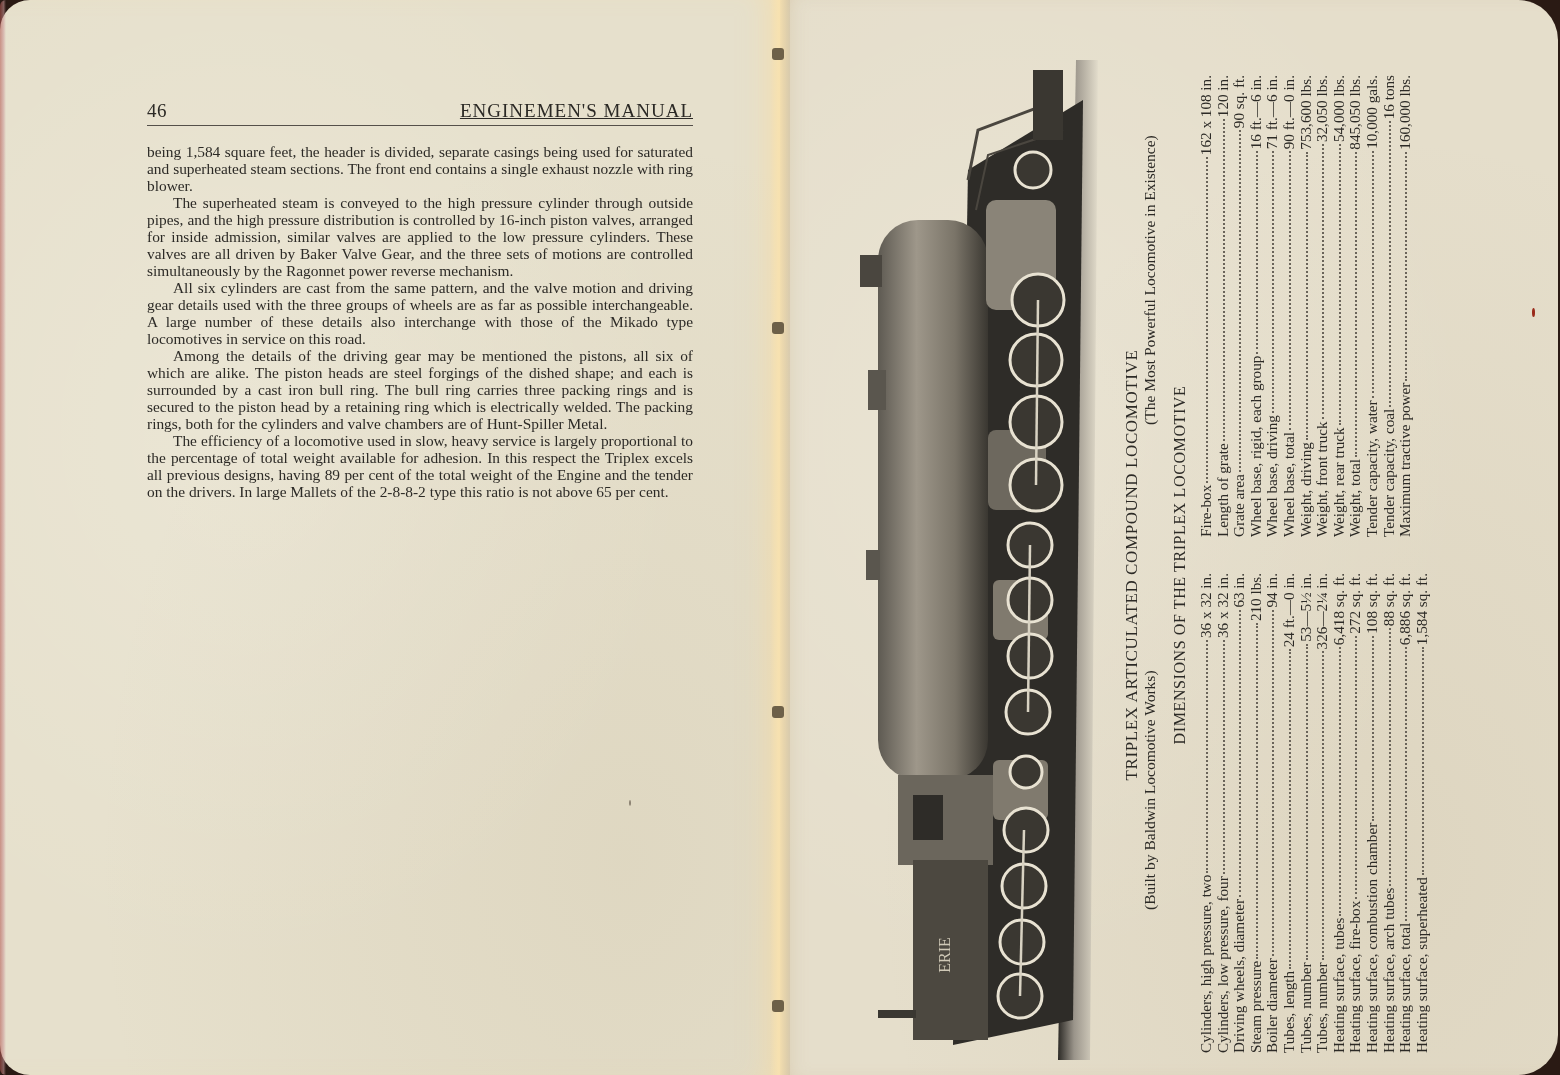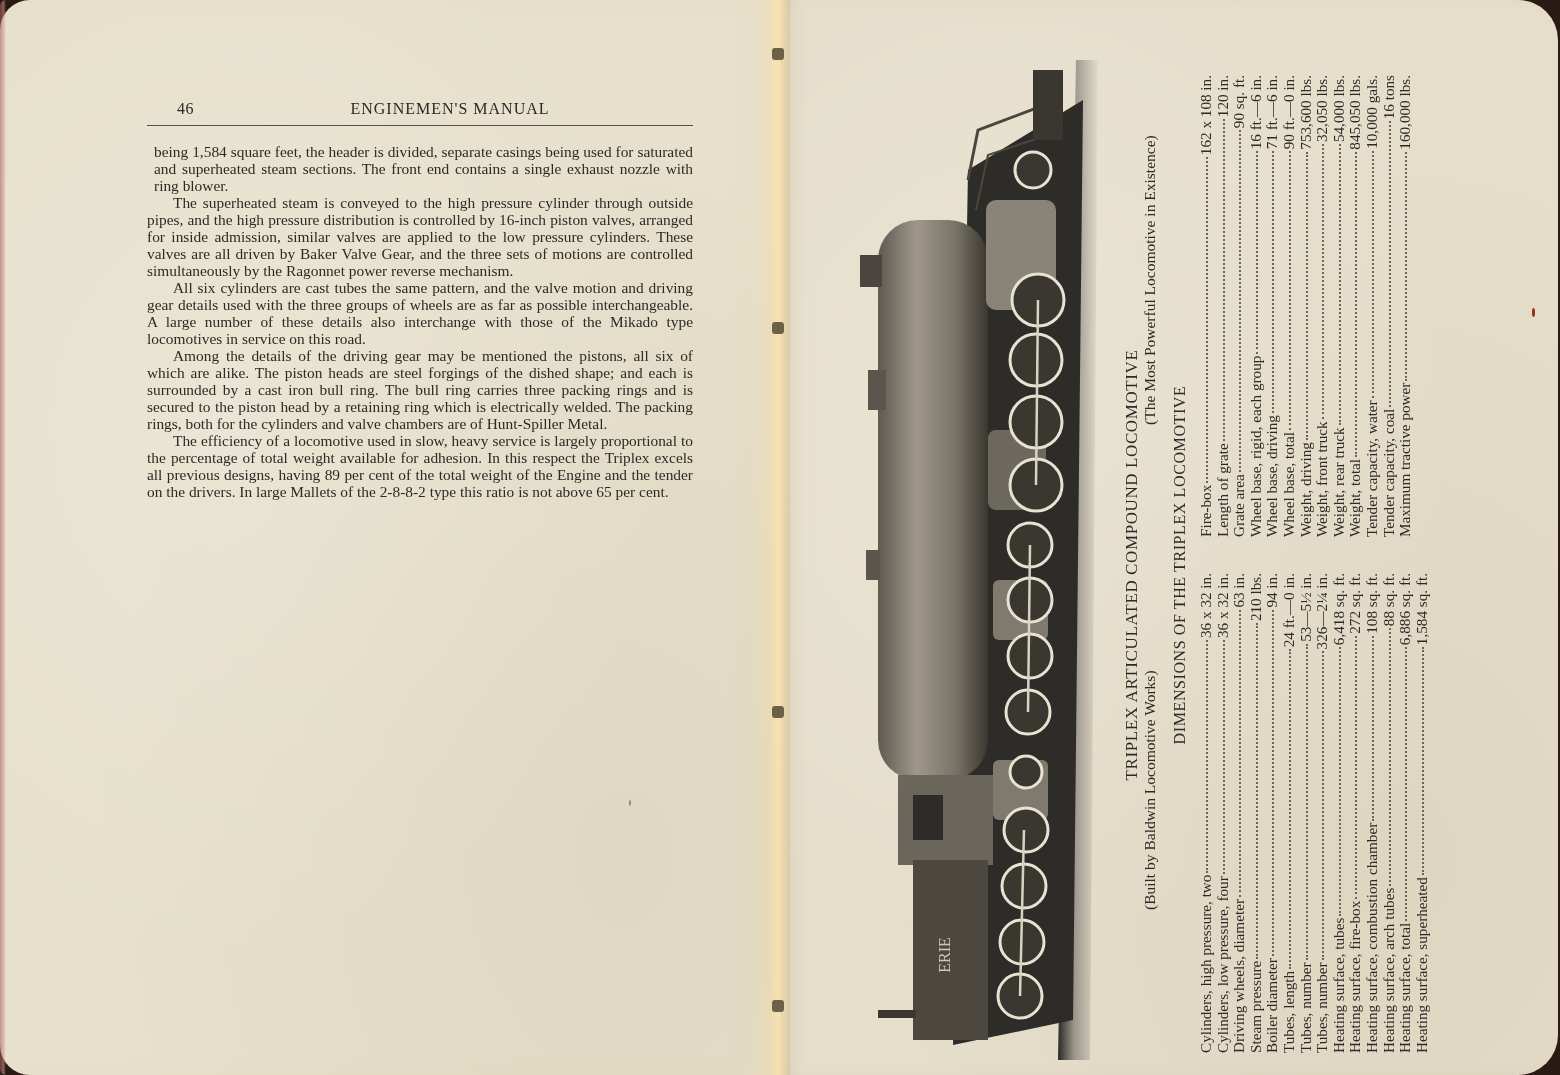--- a/index.html
+++ b/index.html
@@ -41,35 +41,35 @@
     background: linear-gradient(90deg, rgba(255,235,190,0.0), rgba(248,226,176,0.9) 45%, rgba(200,180,140,0.35) 100%);
   }
   .stitch {
     position: absolute; width: 12px; height: 12px; border-radius: 3px;
     background: #6d6048; left: 772px;
   }
 
   
   .running-head {
     position: absolute; left: 147px; top: 100px; width: 546px; height: 22px;
-    font-size: 16px; letter-spacing: 0.5px; margin-left: 30px;
+    font-size: 19px; letter-spacing: 0.5px;
   }
   .running-head .folio { position: absolute; left: 0; top: 0; }
-  .running-head .title { position: absolute; left: 0; right: 0; top: 0; text-align: center; letter-spacing: 1px; }
+  .running-head .title { position: absolute; left: 0; right: 0; top: 0; text-align: right; letter-spacing: 1px; text-decoration: underline; }
   .head-rule {
     position: absolute; left: 147px; top: 125px; width: 546px; height: 0;
     border-top: 1.5px solid #55504a;
   }
   .body-text {
     position: absolute; left: 147px; top: 143px; width: 546px;
     font-size: 15.4px; line-height: 17px; text-align: justify;
     color: #2c2a26;
   }
   .body-text p { margin: 0; text-indent: 26px; }
-  .body-text p.cont { text-indent: 0; margin-left: 7px; }
+  .body-text p.cont { text-indent: 0; }
 
   
   .locomotive {
     position: absolute; left: 858px; top: 60px; width: 240px; height: 1000px;
   }
   .rot-block {
     position: absolute;
     left: 1120px; top: 1075px;
     width: 1020px; height: 300px;
     transform-origin: 0 0;
@@ -112,21 +112,21 @@
   <div class="page page-left">
     <div class="running-head">
       <span class="folio">46</span>
       <span class="title">ENGINEMEN'S MANUAL</span>
     </div>
     <div class="head-rule"></div>
 
     <div class="body-text">
       <p class="cont">being 1,584 square feet, the header is divided, separate casings being used for saturated and superheated steam sections. The front end contains a single exhaust nozzle with ring blower.</p>
       <p>The superheated steam is conveyed to the high pressure cylinder through outside pipes, and the high pressure distribution is controlled by 16-inch piston valves, arranged for inside admission, similar valves are applied to the low pressure cylinders. These valves are all driven by Baker Valve Gear, and the three sets of motions are controlled simultaneously by the Ragonnet power reverse mechanism.</p>
-      <p>All six cylinders are cast tubes the same pattern, and the valve motion and driving gear details used with the three groups of wheels are as far as possible interchangeable. A large number of these details also interchange with those of the Mikado type locomotives in service on this road.</p>
+      <p>All six cylinders are cast from the same pattern, and the valve motion and driving gear details used with the three groups of wheels are as far as possible interchangeable. A large number of these details also interchange with those of the Mikado type locomotives in service on this road.</p>
       <p>Among the details of the driving gear may be mentioned the pistons, all six of which are alike. The piston heads are steel forgings of the dished shape; and each is surrounded by a cast iron bull ring. The bull ring carries three packing rings and is secured to the piston head by a retaining ring which is electrically welded. The packing rings, both for the cylinders and valve chambers are of Hunt-Spiller Metal.</p>
       <p>The efficiency of a locomotive used in slow, heavy service is largely proportional to the percentage of total weight available for adhesion. In this respect the Triplex excels all previous designs, having 89 per cent of the total weight of the Engine and the tender on the drivers. In large Mallets of the 2-8-8-2 type this ratio is not above 65 per cent.</p>
     </div>
   </div>
 
   <div class="page page-right"></div>
 
   <div class="gutter"></div>
   <div class="stitch" style="top:48px"></div>
   <div class="stitch" style="top:322px"></div>

